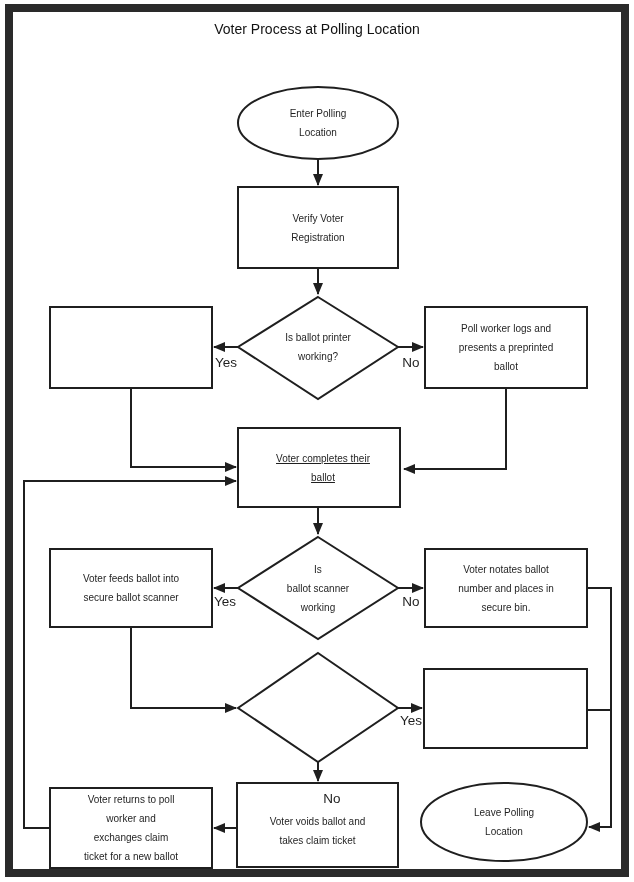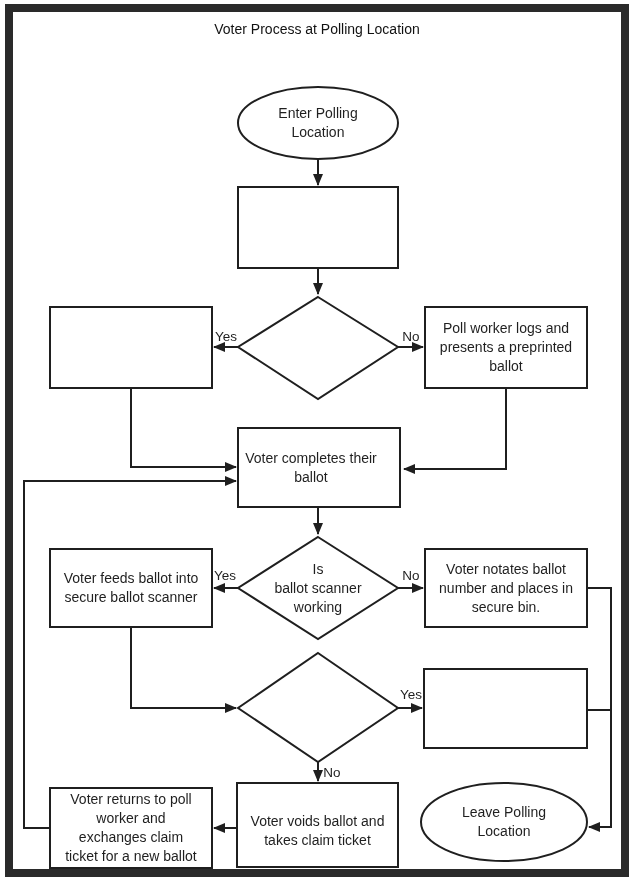--- a/index.html
+++ b/index.html
@@ -11,26 +11,26 @@
     position:absolute; left:5px; top:4px; width:624px; height:873px;
     border:8px solid #2a2a2a; box-sizing:border-box; background:#ffffff;
   }
   .diagram-title {
     position:absolute; left:0; top:21px; width:634px; text-align:center;
     font-size:14px; color:#111111;
   }
   svg.canvas { position:absolute; left:0; top:0; }
   .node-label {
     position:absolute; display:flex; align-items:center; justify-content:center;
-    text-align:center; font-size:14px; line-height:19px; white-space:pre-line;
+    text-align:center; font-size:10px; line-height:19px; white-space:pre-line;
     color:#1f1f1f;
   }
   .edge-label {
     position:absolute; transform:translate(-50%,-50%); font-size:13.5px;
-    color:#1f1f1f; background:transparent;
+    color:#1f1f1f; background:transparent;margin-top:26px;
   }
 </style>
 </head>
 <body>
 
 <div class="page">
   <div class="frame"></div>
 
   <div class="diagram-title">Voter Process at Polling Location</div>
 
@@ -73,24 +73,28 @@
       <polygon points="318,653 398,708 318,762 238,708"></polygon>
       <rect x="424" y="669" width="163" height="79"></rect>
       <rect x="237" y="783" width="161" height="84"></rect>
       <rect x="50" y="788" width="162" height="80"></rect>
       <ellipse cx="504" cy="822" rx="83" ry="39"></ellipse>
     </g>
   </svg>
 
   <div class="node-label" style="left:243px;top:92px;width:150px;height:62px;">Enter Polling
 Location</div>
+  <div class="node-label" style="left:240px;top:189px;width:156px;height:77px;">Verify Voter
+Registration</div>
+  <div class="node-label" style="left:240px;top:300px;width:156px;height:94px;">Is ballot printer
+working?</div>
   <div class="node-label" style="left:427px;top:309px;width:158px;height:77px;">Poll worker logs and
 presents a preprinted
 ballot</div>
-  <div class="node-label" style="left:232px;top:430px;width:158px;height:75px;">Voter completes their
+  <div class="node-label" style="left:244px;top:430px;width:158px;height:75px;text-decoration:underline;">Voter completes their
 ballot</div>
   <div class="node-label" style="left:240px;top:540px;width:156px;height:96px;">Is
 ballot scanner
 working</div>
   <div class="node-label" style="left:52px;top:551px;width:158px;height:74px;">Voter feeds ballot into
 secure ballot scanner</div>
   <div class="node-label" style="left:427px;top:551px;width:158px;height:74px;">Voter notates ballot
 number and places in
 secure bin.</div>
   <div class="node-label" style="left:239px;top:785px;width:157px;height:92px;">Voter voids ballot and

